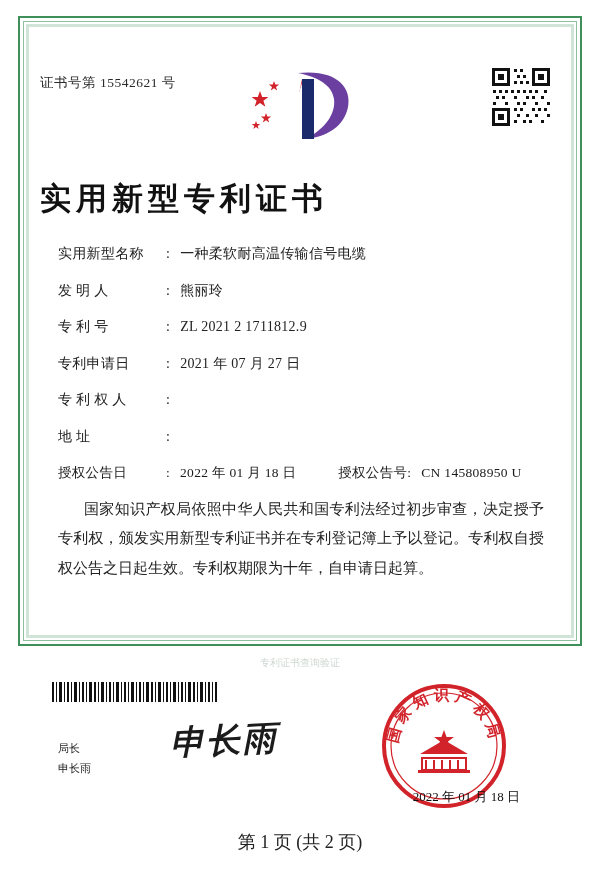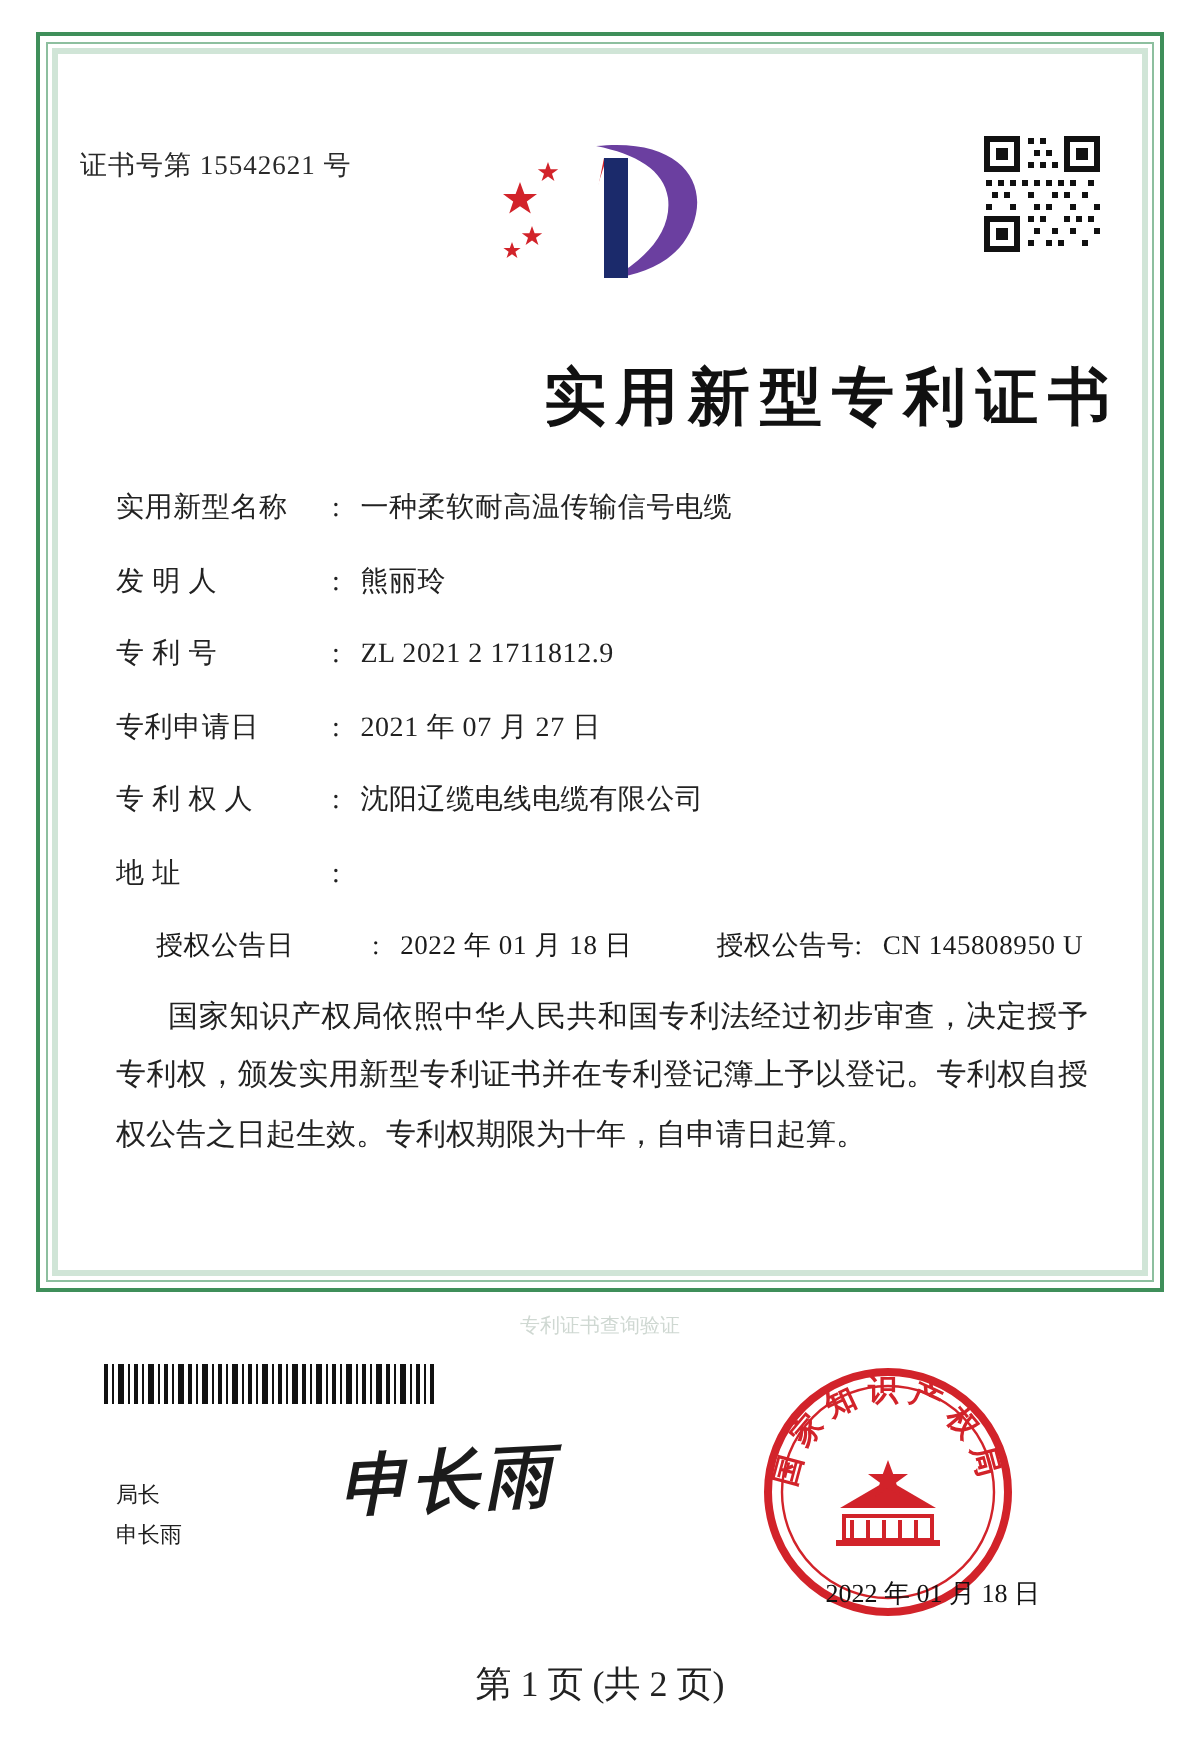--- a/index.html
+++ b/index.html
@@ -85,21 +85,21 @@
     top: 26px;
     width: 62px;
     height: 62px;
   }
 
   .title {
     position: absolute;
     left: 0;
     right: 0;
     top: 138px;
-    text-align: right;
+    text-align: left;
     font-size: 31px;
     font-weight: bold;
     letter-spacing: 5px;
     color: #111;
     font-family: "Liberation Serif", serif;
   }
 
   .fields {
     position: absolute;
     left: 18px;
@@ -121,21 +121,20 @@
   .label-w2 { width: 108px; }
   .field-sep { width: 10px; }
   .field-value {
     letter-spacing: 0.3px;
   }
   .row-two {
     display: flex;
     align-items: baseline;
     font-size: 13.5px;
     margin-bottom: 18.5px;
-    margin-left: 20px;
   }
   .row-two .col2 {
     margin-left: 42px;
   }
 
   .paragraphs {
     position: absolute;
     left: 18px;
     right: 16px;
     top: 455px;
@@ -333,21 +332,20 @@
         <span class="field-label label-w1">专利申请日</span>
         <span class="field-label">:</span>
         <span class="field-sep"></span>
         <span class="field-value">2021 年 07 月 27 日</span>
       </div>
 
       <div class="field-row">
         <span class="field-label label-w1">专 利 权 人</span>
         <span class="field-label">:</span>
         <span class="field-sep"></span>
-        <span class="field-value">沈阳辽缆电线电缆有限公司</span>
       </div>
 
       <div class="field-row">
         <span class="field-label label-w1">地        址</span>
         <span class="field-label">:</span>
         <span class="field-sep"></span>
       </div>
 
       <div class="row-two">
         <span class="col1">

